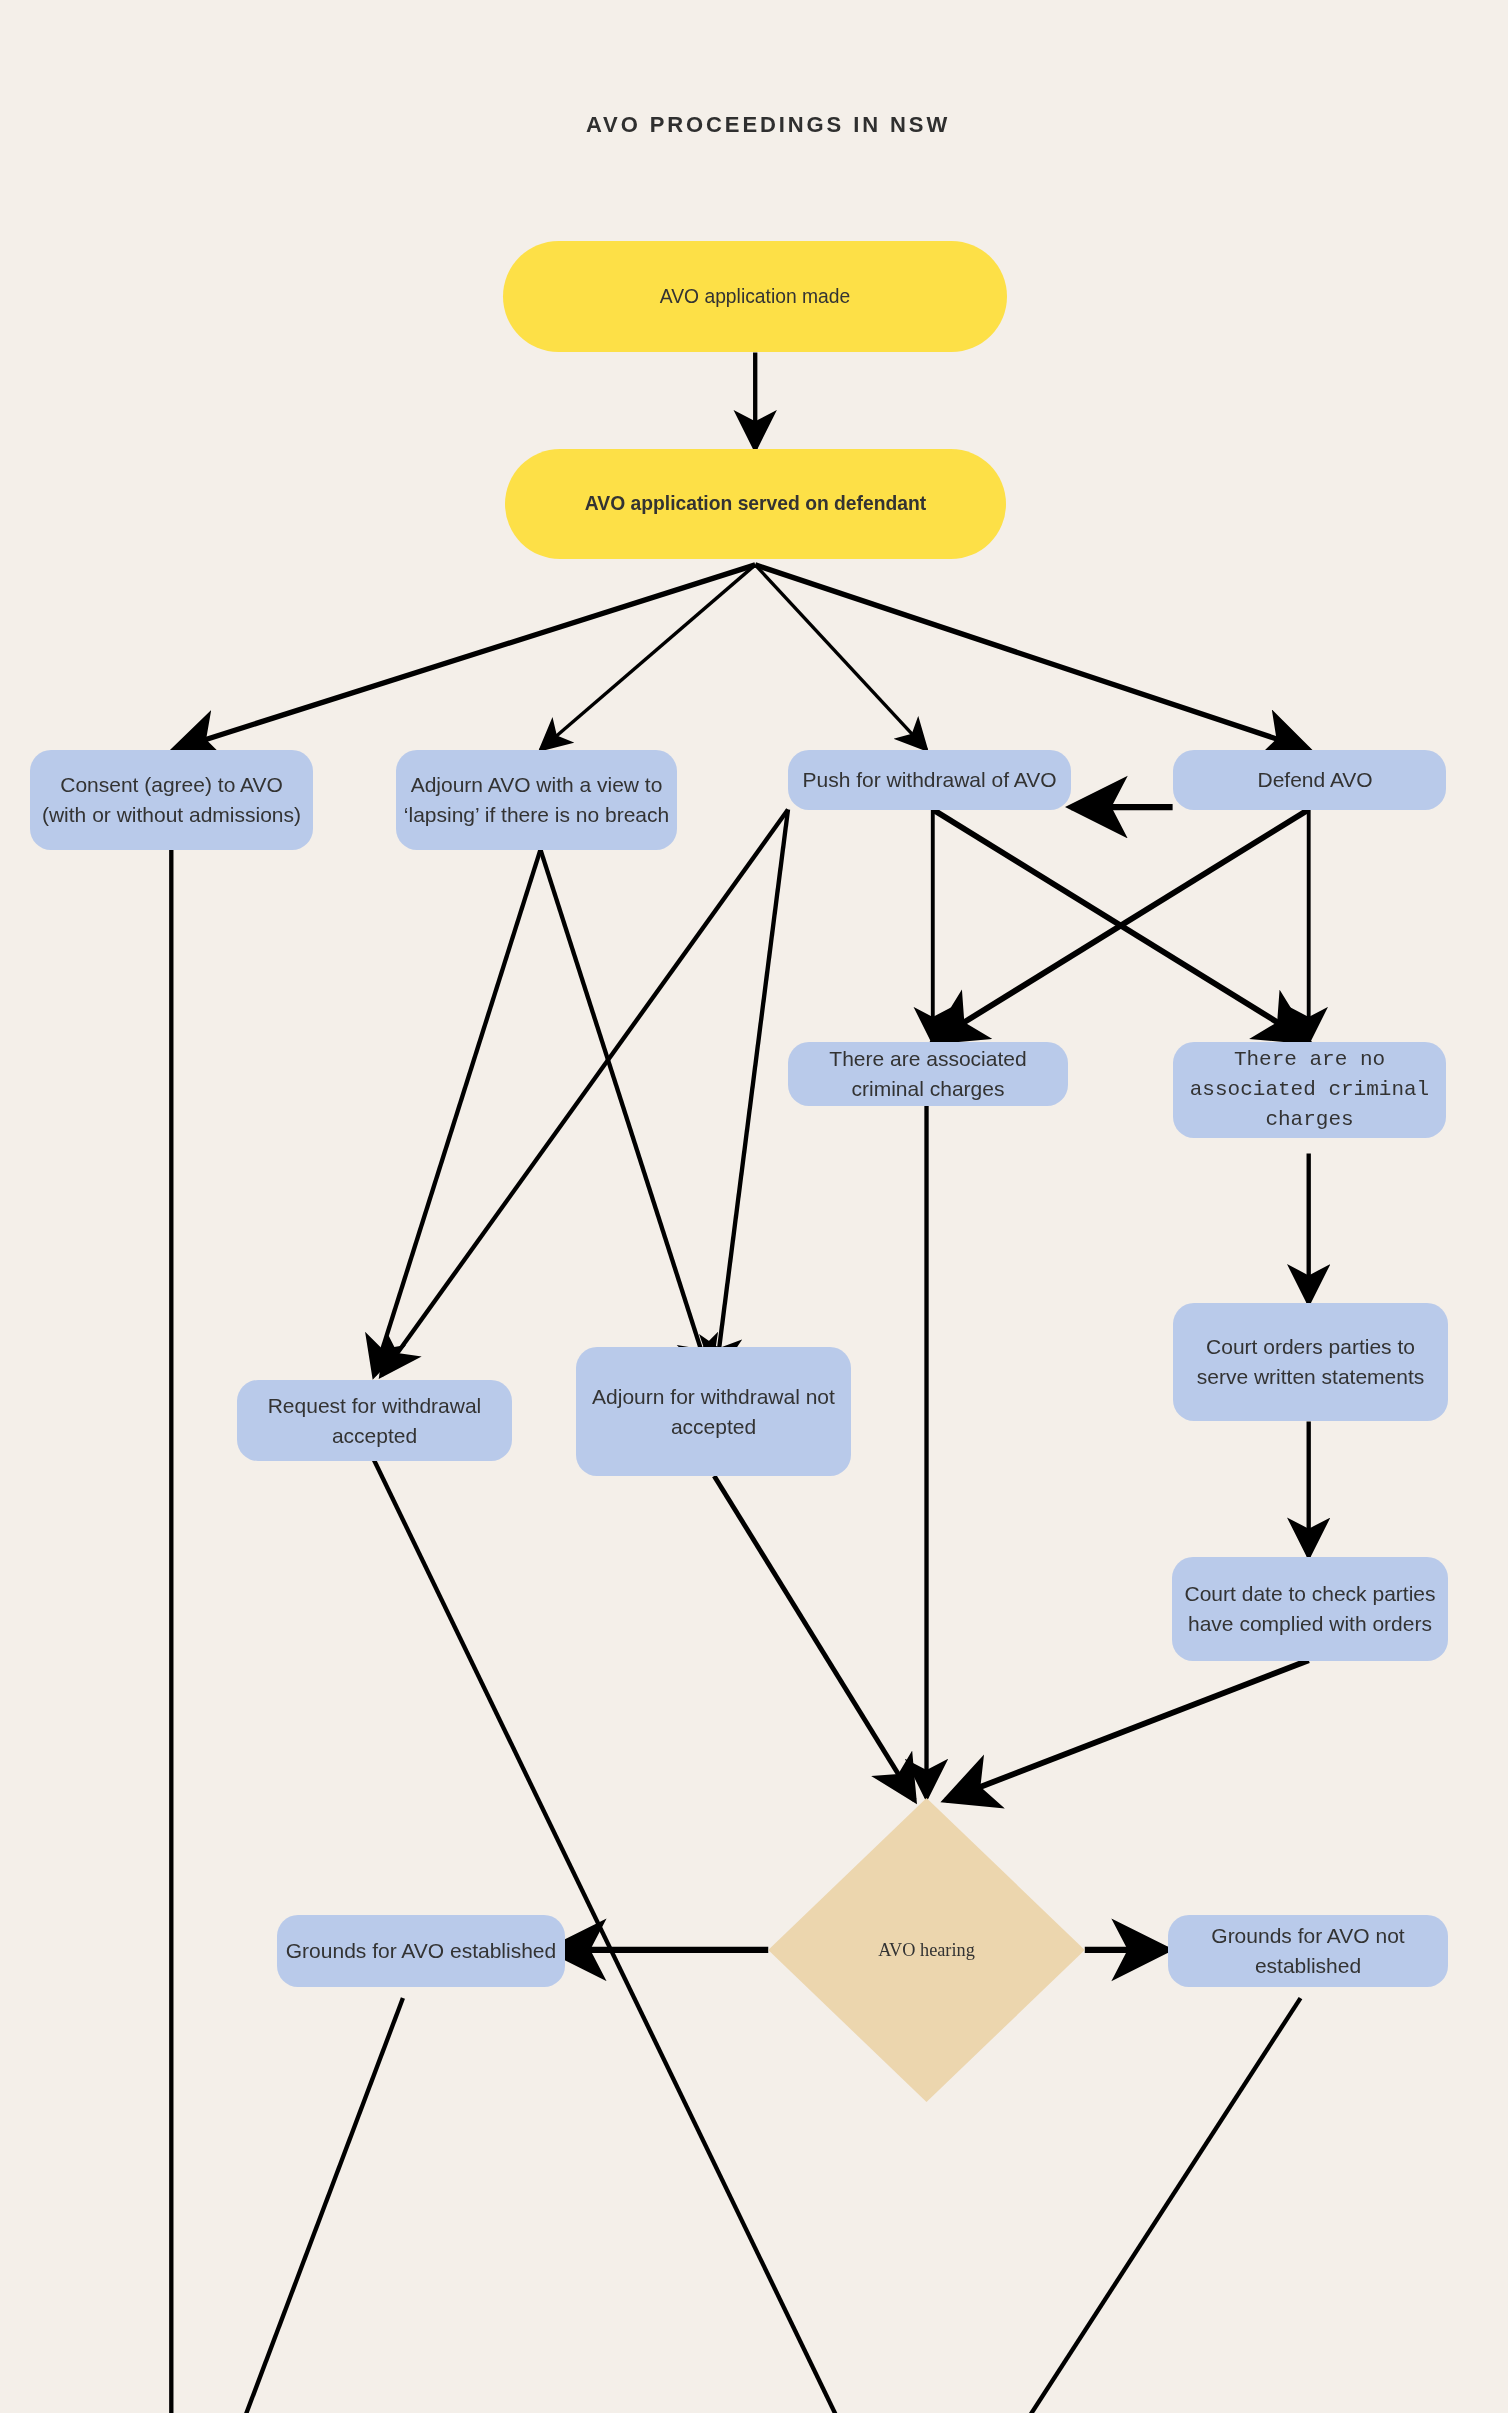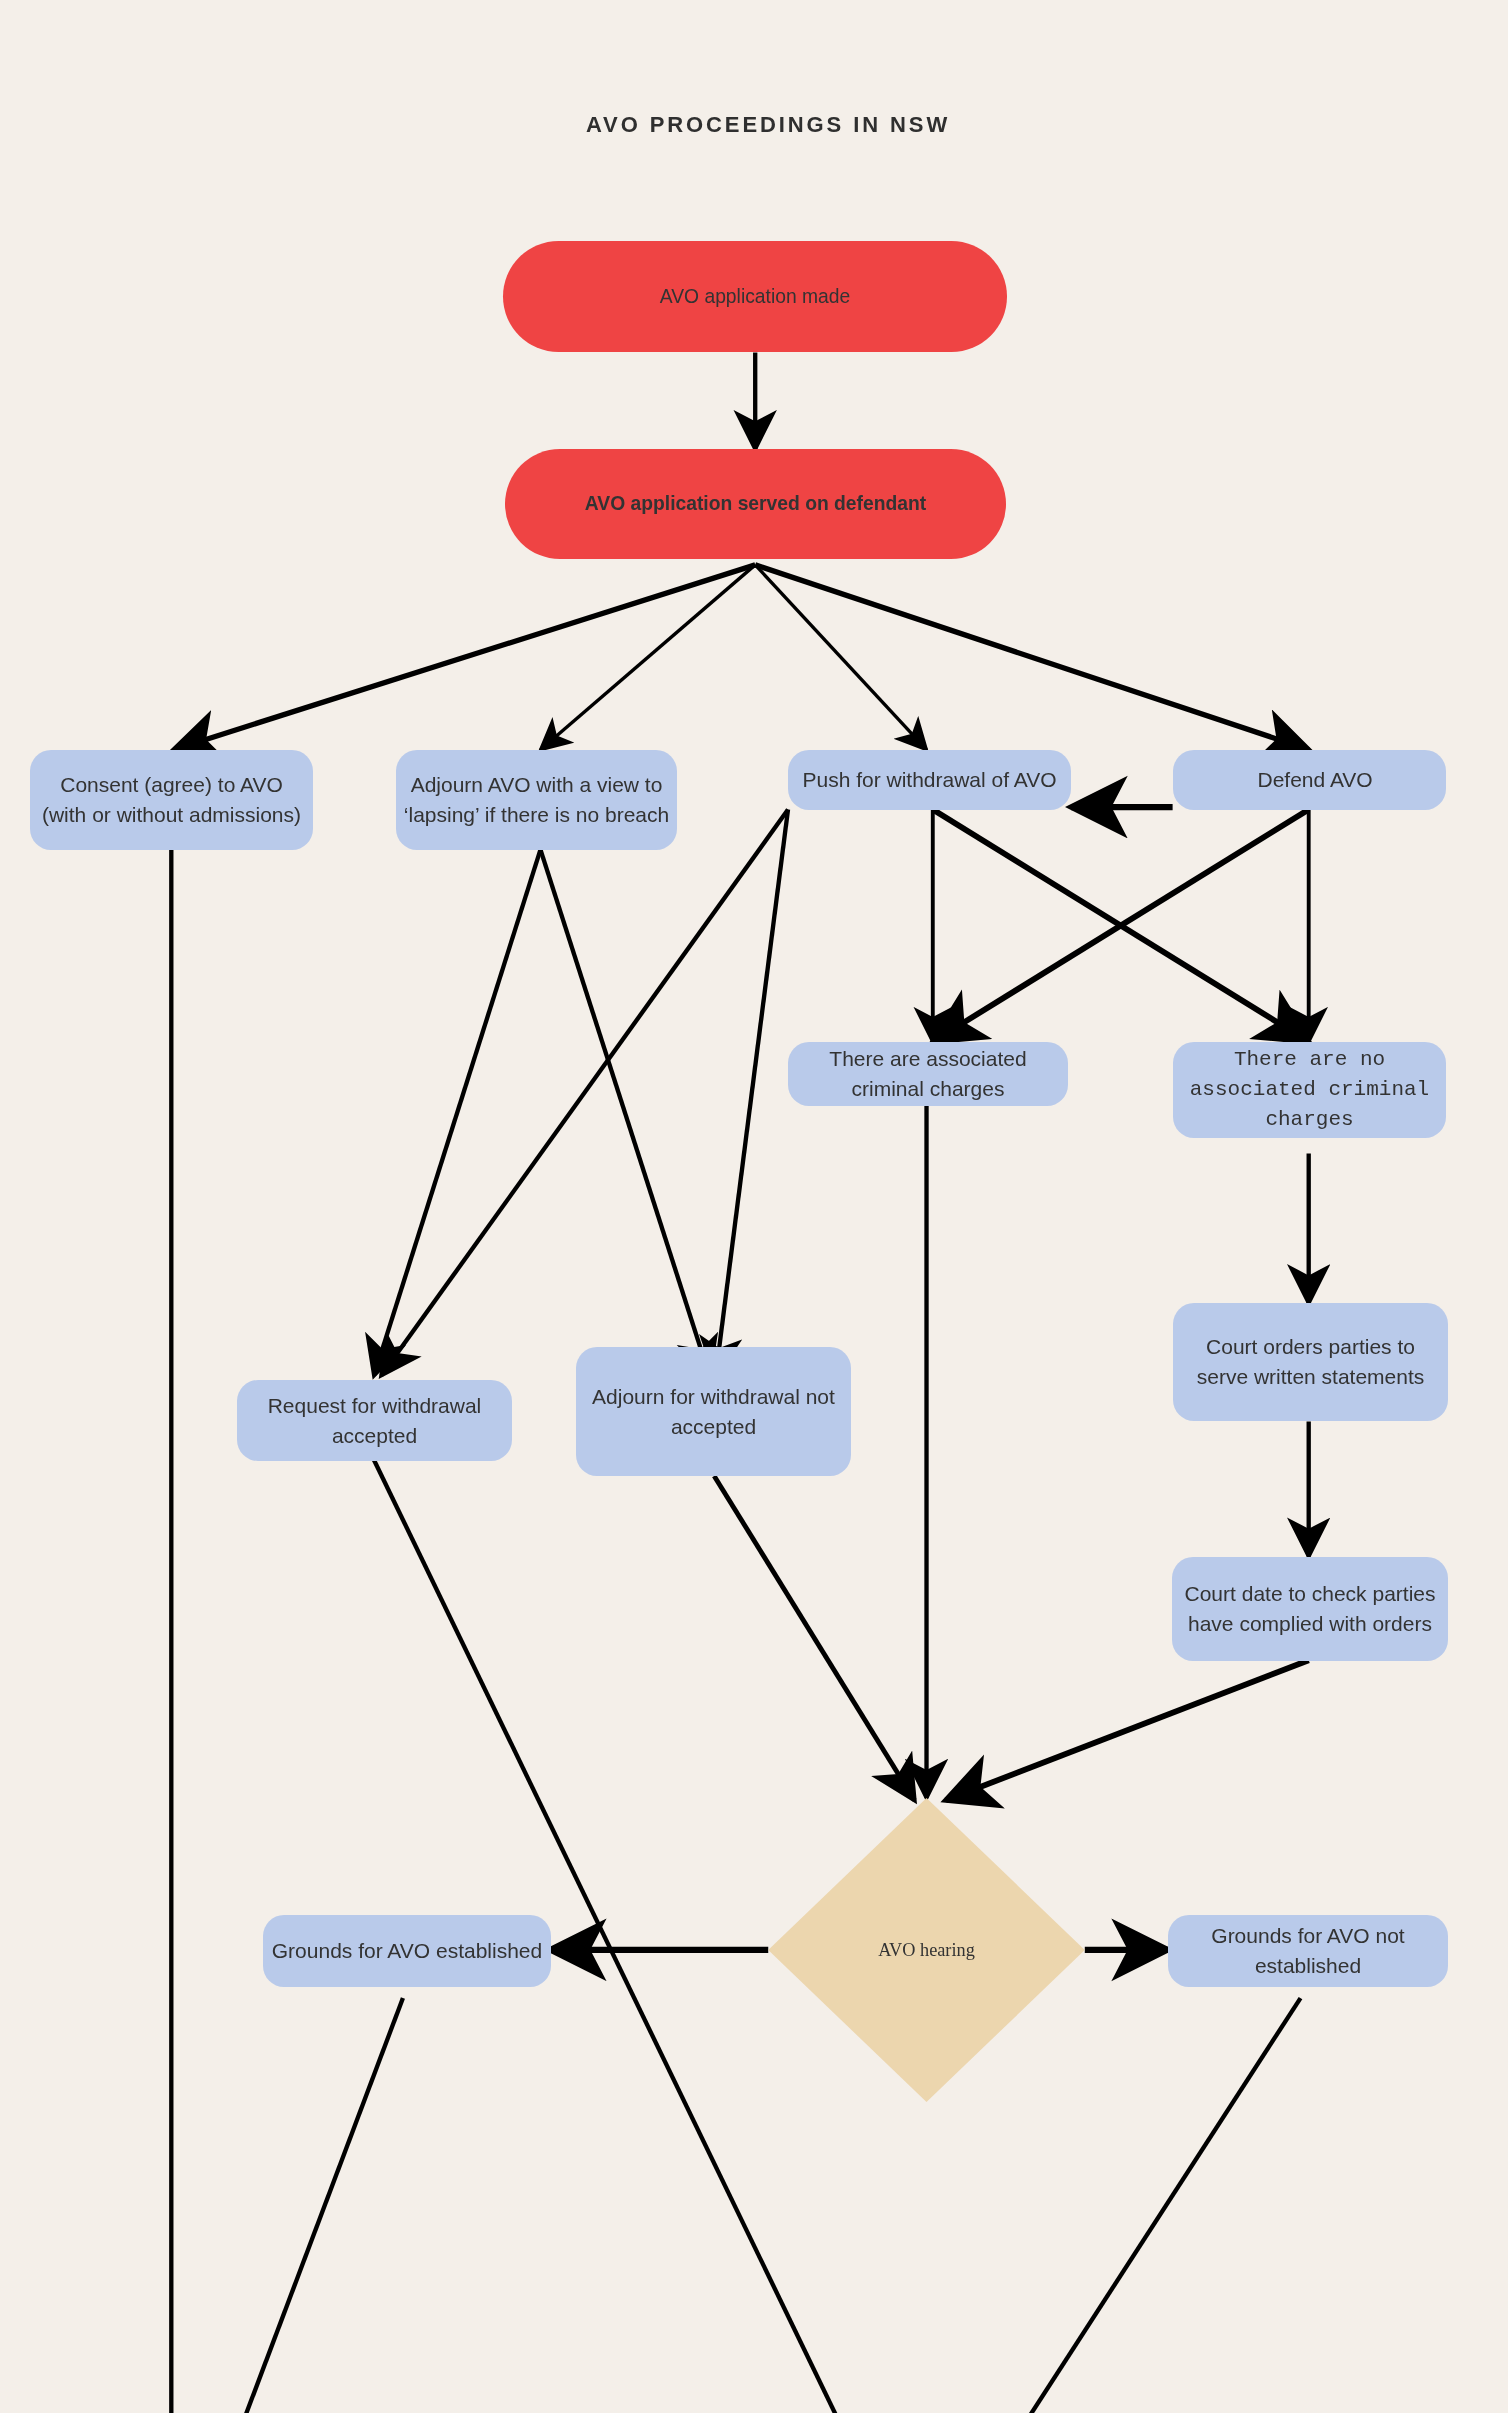--- a/index.html
+++ b/index.html
@@ -24,21 +24,21 @@
     position:absolute;
     display:flex;align-items:center;justify-content:center;
     text-align:center;
     color:#333333;
     font-size:21px;
     line-height:1.42;
     box-sizing:border-box;
     padding:3.9px 6.8px;
     border-radius:21px;
   }
-  .pill{background:#ef4444;border-radius:68px;}
+  .pill{background:#fde047;border-radius:68px;}
   .rect{background:#b9caea;}
   .diamond-wrap{position:absolute;font-family:Liberation Serif, serif;}
   .diamond-label{
     position:absolute;left:0;top:0;width:100%;height:100%;
     display:flex;align-items:center;justify-content:center;
     color:#333333;font-size:18.3px;text-align:center;
   }
 </style>
 </head>
 <body>
@@ -116,18 +116,18 @@
 
   <div class="node rect" style="left:1172px;top:1557px;width:276px;height:104px;">Court date to check parties have complied with orders</div>
 
   <div class="diamond-wrap" style="left:768px;top:1798px;width:317px;height:304px;">
     <svg width="317" height="304" viewBox="0 0 656 630">
       <polygon points="328,0 656,315 328,630 0,315" fill="#ecd6ae"></polygon>
     </svg>
     <div class="diamond-label">AVO hearing</div>
   </div>
 
-  <div class="node rect" style="left:263px;top:1915px;width:288px;height:72px;">Grounds for AVO established</div>
+  <div class="node rect" style="left:277px;top:1915px;width:288px;height:72px;">Grounds for AVO established</div>
 
   <div class="node rect" style="left:1168px;top:1915px;width:280px;height:72px;">Grounds for AVO not established</div>
 
 </div>
 
 
 </body></html>

